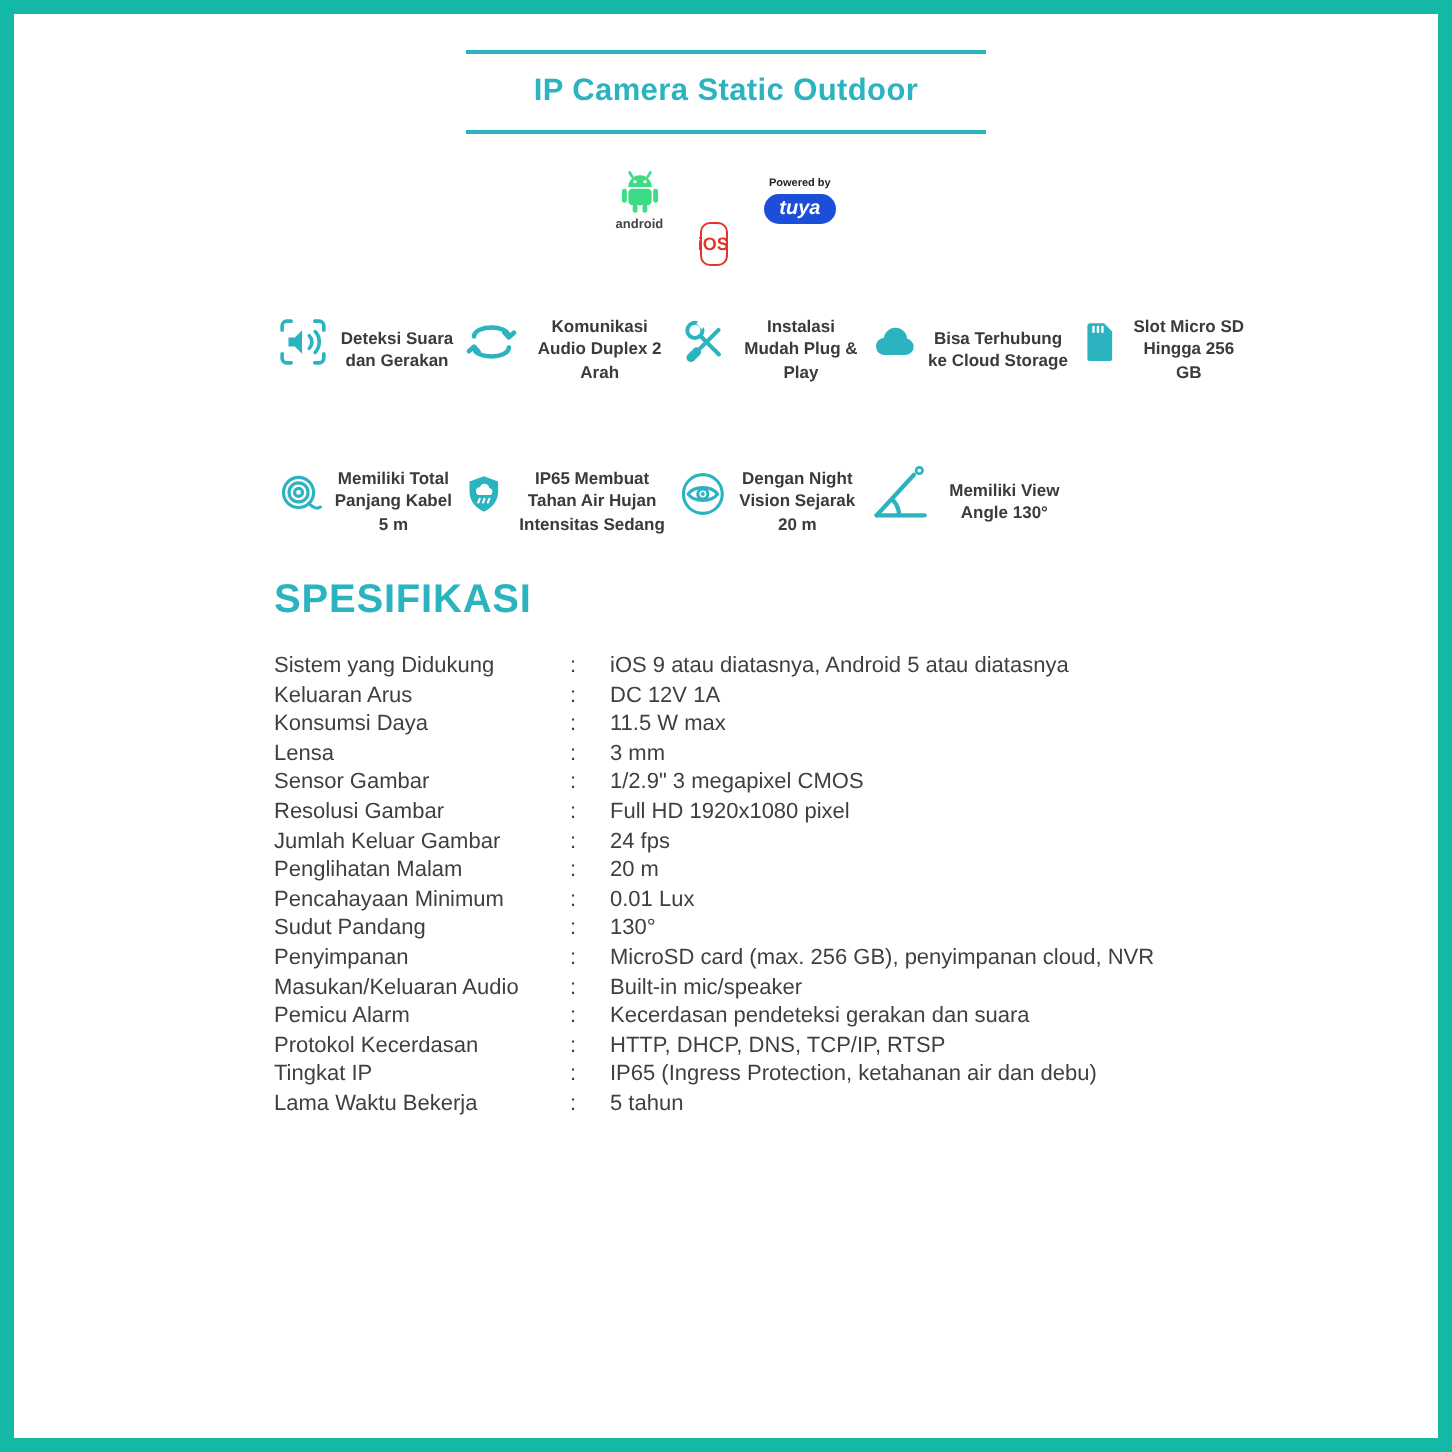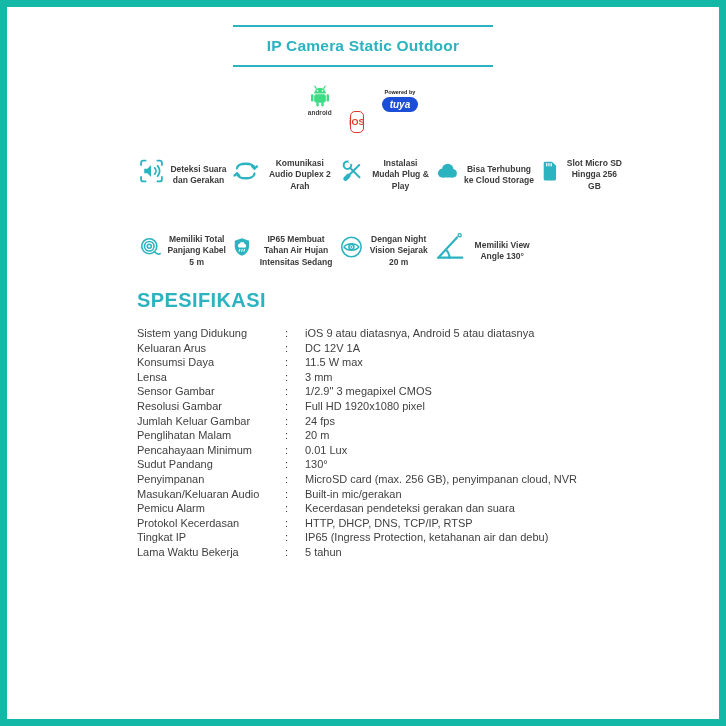--- a/index.html
+++ b/index.html
@@ -256,21 +256,21 @@
           <td class="sv">130°</td>
         </tr>
         <tr>
           <td class="sl">Penyimpanan</td>
           <td class="sc">:</td>
           <td class="sv">MicroSD card (max. 256 GB), penyimpanan cloud, NVR</td>
         </tr>
         <tr>
           <td class="sl">Masukan/Keluaran Audio</td>
           <td class="sc">:</td>
-          <td class="sv">Built-in mic/gerakan</td>
+          <td class="sv">Built-in mic/speaker</td>
         </tr>
         <tr>
           <td class="sl">Pemicu Alarm</td>
           <td class="sc">:</td>
           <td class="sv">Kecerdasan pendeteksi gerakan dan suara</td>
         </tr>
         <tr>
           <td class="sl">Protokol Kecerdasan</td>
           <td class="sc">:</td>
           <td class="sv">HTTP, DHCP, DNS, TCP/IP, RTSP</td>

